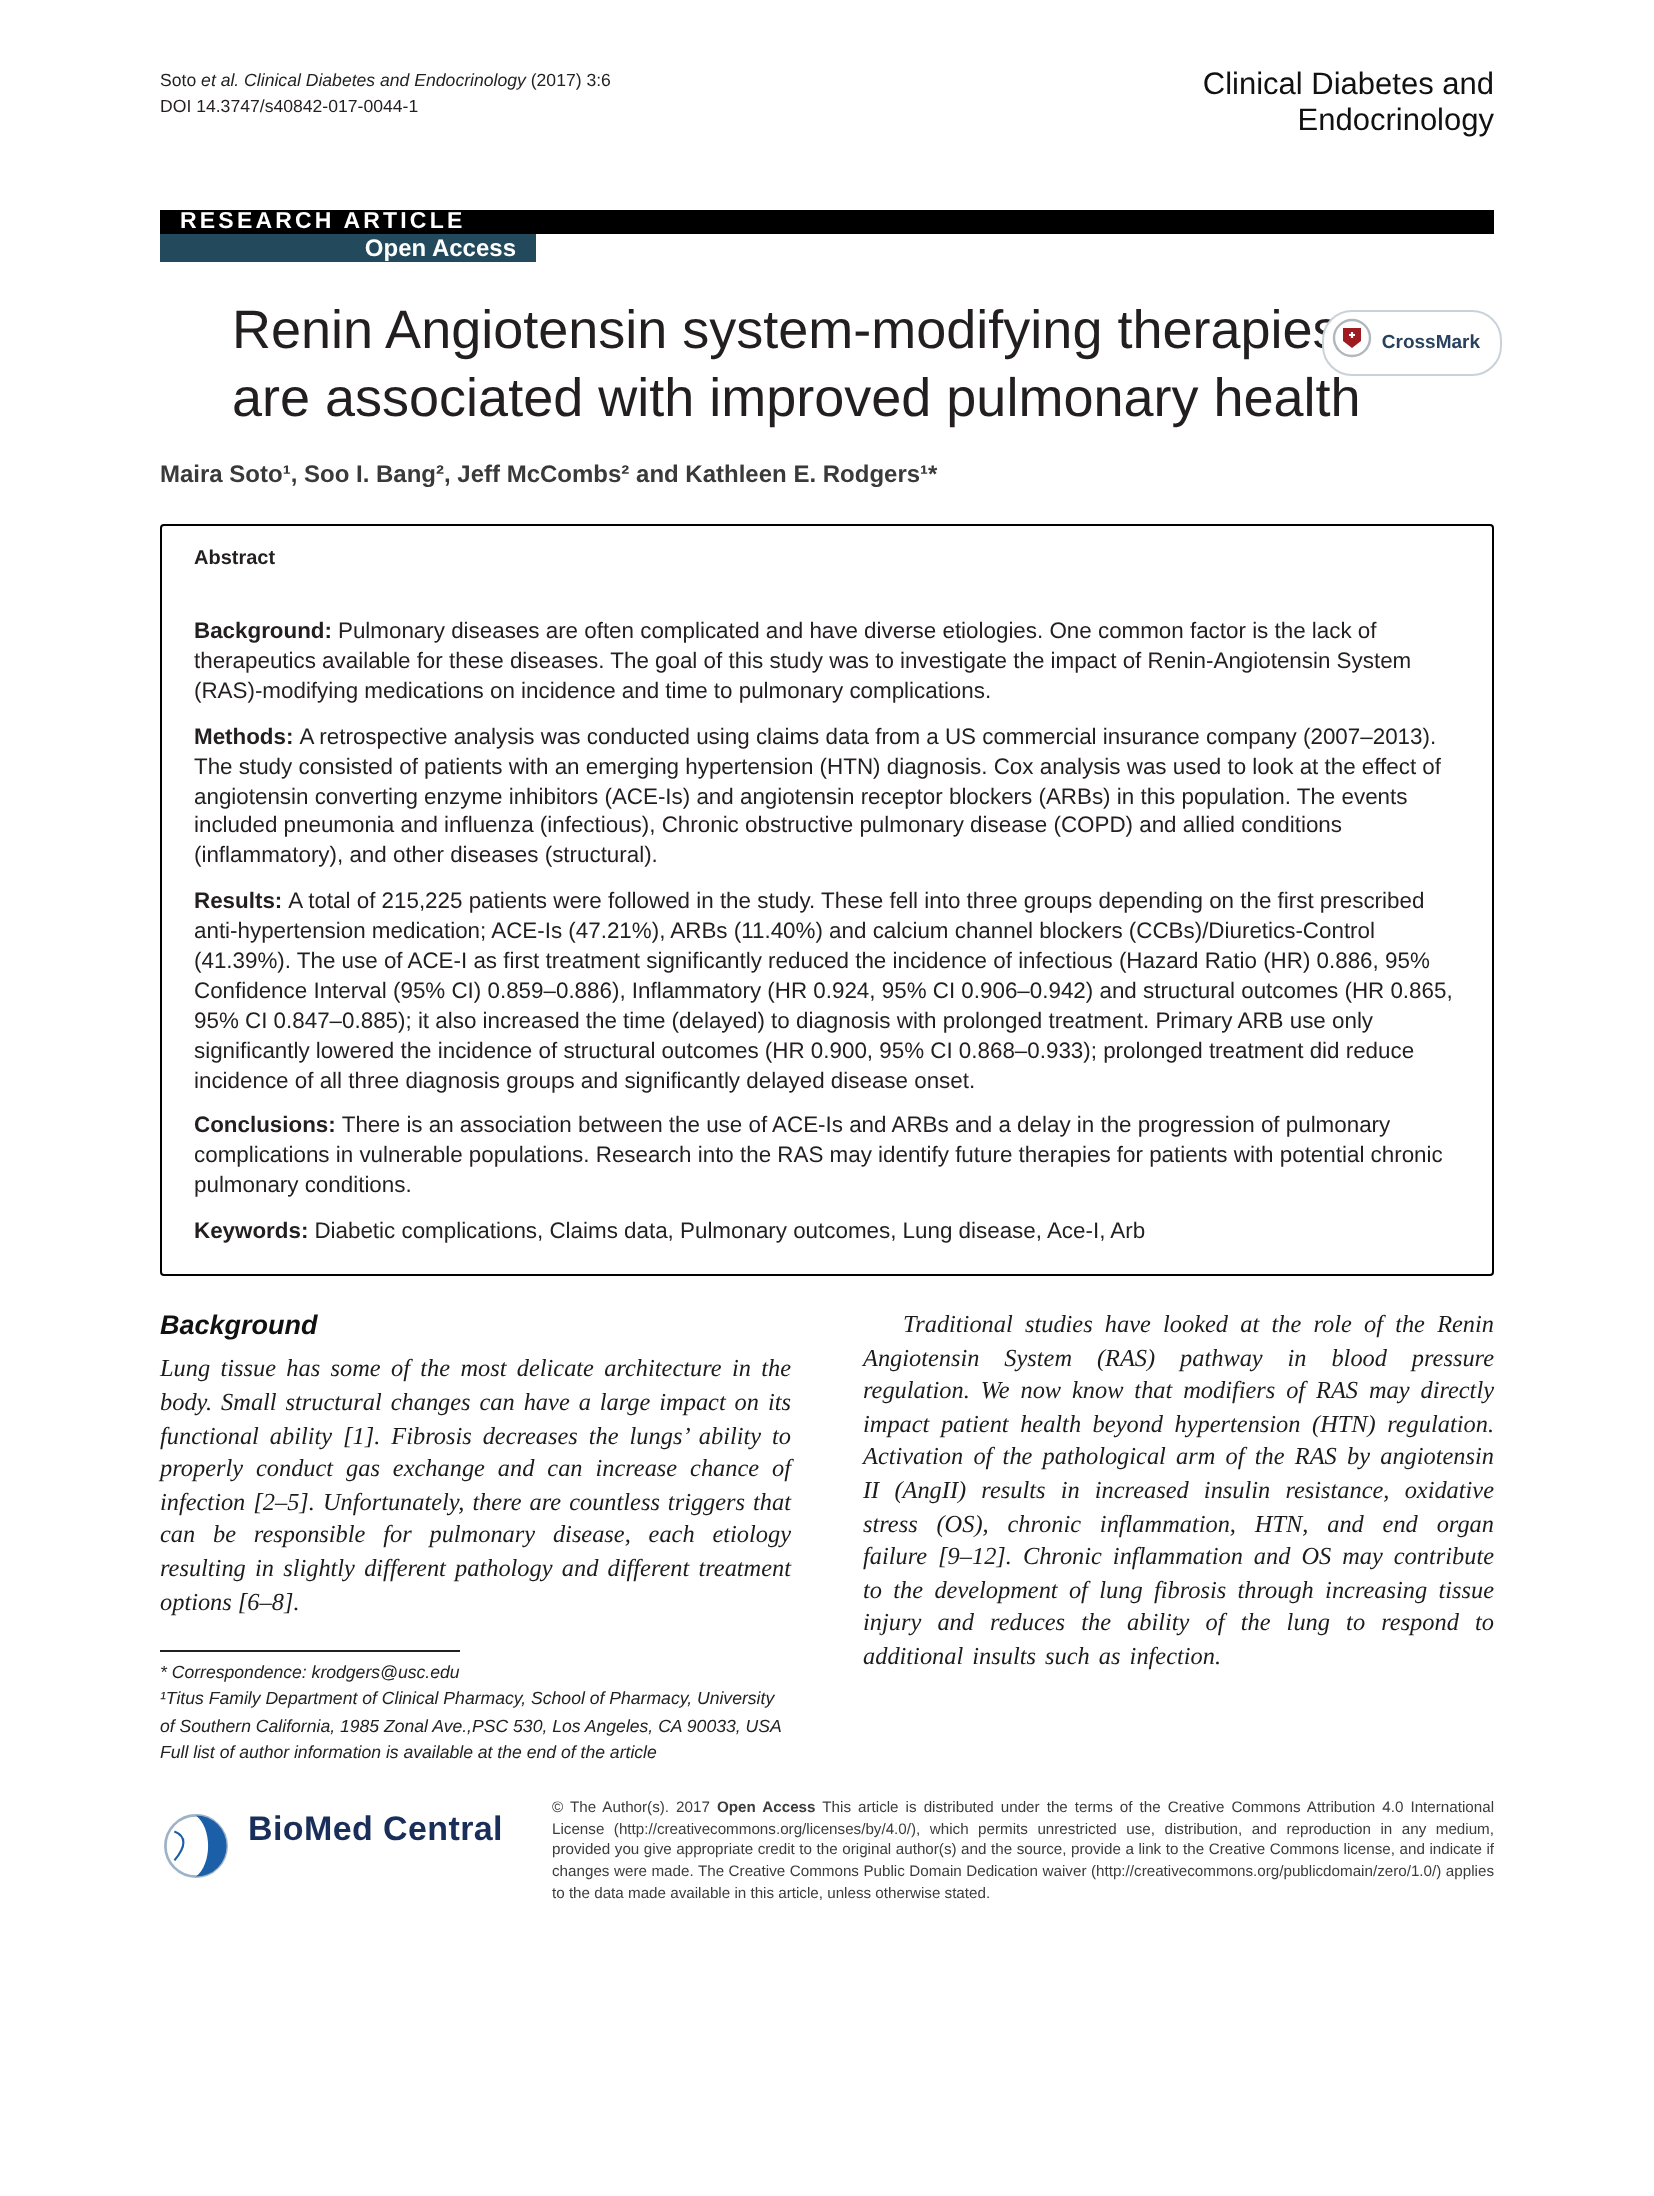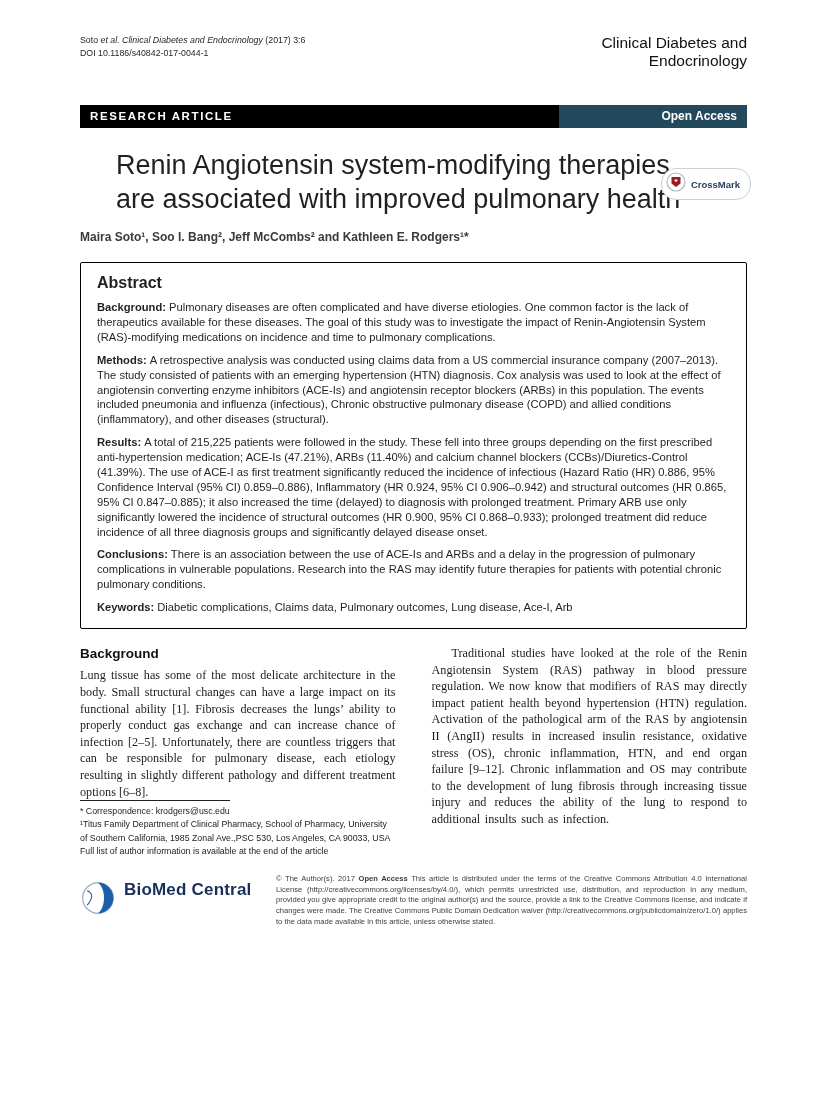--- a/index.html
+++ b/index.html
@@ -14,87 +14,88 @@
     width:827px; height:1098px;
     padding:34px 80px 24px 80px;
     overflow:hidden;
     background:#ffffff;
   }
   
   .hdr { display:flex; justify-content:space-between; align-items:flex-start; }
   .cite { font-size:8.8px; line-height:1.45; color:#231f20; }
   .journal { font-size:15.5px; line-height:1.18; text-align:right; color:#111;margin-left:48px; }
   
-  .banner { display:flex; height:23px; margin-top:34px; }
+  .banner { display:flex; height:23px; margin-top:34px;flex-direction:column; }
   .banner-left {
     flex:1; background:#000000; color:#fff;
     font-size:11.5px; font-weight:bold; letter-spacing:1.6px;
     display:flex; align-items:center; padding-left:10px;
   }
   .banner-right {
     width:188px; background:#234a5c; color:#fff;
     font-size:12px; font-weight:bold;
     display:flex; align-items:center; justify-content:flex-end; padding-right:10px;
   }
   
   .crossmark {
-    position:absolute; top:168px; right:76px;
+    position:absolute; top:155px; right:76px;
     display:flex; align-items:center; gap:5px;
     border:1px solid #c9d2d9; border-radius:15px;
     padding:3px 10px 3px 4px; background:#fff;
   }
   .crossmark-text { font-size:9.5px; font-weight:bold; color:#27415f; }
   
   .title {
     margin-top:20px; max-width:575px;
     font-size:27px; font-weight:400; line-height:1.27; color:#231f20;margin-left:36px;
   }
   .authors { margin-top:14px; font-size:12px; color:#3a3a3a;font-weight:bold; }
   
   .abstract {
     margin-top:18px; border:1px solid #000; border-radius:2px;
     padding:11px 16px 13px 16px;
   }
-  .abstract h2 { font-size:16px; font-weight:bold; margin-bottom:8px; }
+  .abstract h2 { font-size:10px; font-weight:bold; margin-bottom:24px; }
   .abs-sec { font-size:11.2px; line-height:1.33; margin-bottom:8px; text-align:left; }
   .abs-sec:last-child { margin-bottom:0; }
   .abs-sec b { margin-right:3px; }
   
   .columns {
     display:flex; gap:36px; margin-top:16px;
     font-family:"Liberation Serif", serif;
+    font-style:italic;
   }
   .col { flex:1; font-size:12.2px; line-height:1.36; text-align:justify; color:#1c1c1c; }
   .col h3 {
     font-family:"Liberation Sans", sans-serif;
     font-size:13.5px; font-weight:bold; margin-bottom:4px; text-align:left; color:#111;
   }
   .indent { text-indent:20px; word-spacing:1.5px; }
   
   .footnote {
-    margin-top:0; font-family:"Liberation Sans", sans-serif;
+    margin-top:16px; font-family:"Liberation Sans", sans-serif;
     font-size:8.8px; line-height:1.5; text-align:left; color:#222;
   }
   .footnote-rule { width:150px; border-top:1px solid #231f20; margin-bottom:4px; }
   .email { color:#222; text-decoration:none; }
   
   .footer { display:flex; gap:16px; margin-top:16px; align-items:flex-start; }
   .logo { display:flex; gap:8px; min-width:180px; padding-top:6px; }
   .logo-text { font-size:17px; font-weight:bold; color:#1a2e5a; letter-spacing:0.2px; }
   .copyright { flex:1; font-size:7.6px; line-height:1.42; color:#3c3c3c; text-align:justify; }
 </style>
 </head>
 <body>
 
 <div class="page">
 
   <div class="hdr">
     <div class="cite">
       <div><span>Soto </span><i>et al. Clinical Diabetes and Endocrinology</i><span> (2017) 3:6</span></div>
-      <div>DOI 10.1186/s40842-017-0044-1</div>
+      <div>DOI 14.3747/s40842-017-0044-1</div>
     </div>
     <div class="journal">
       <div>Clinical Diabetes and</div>
       <div>Endocrinology</div>
     </div>
   </div>
 
   <div class="banner">
     <div class="banner-left">RESEARCH ARTICLE</div>
     <div class="banner-right">Open Access</div>

